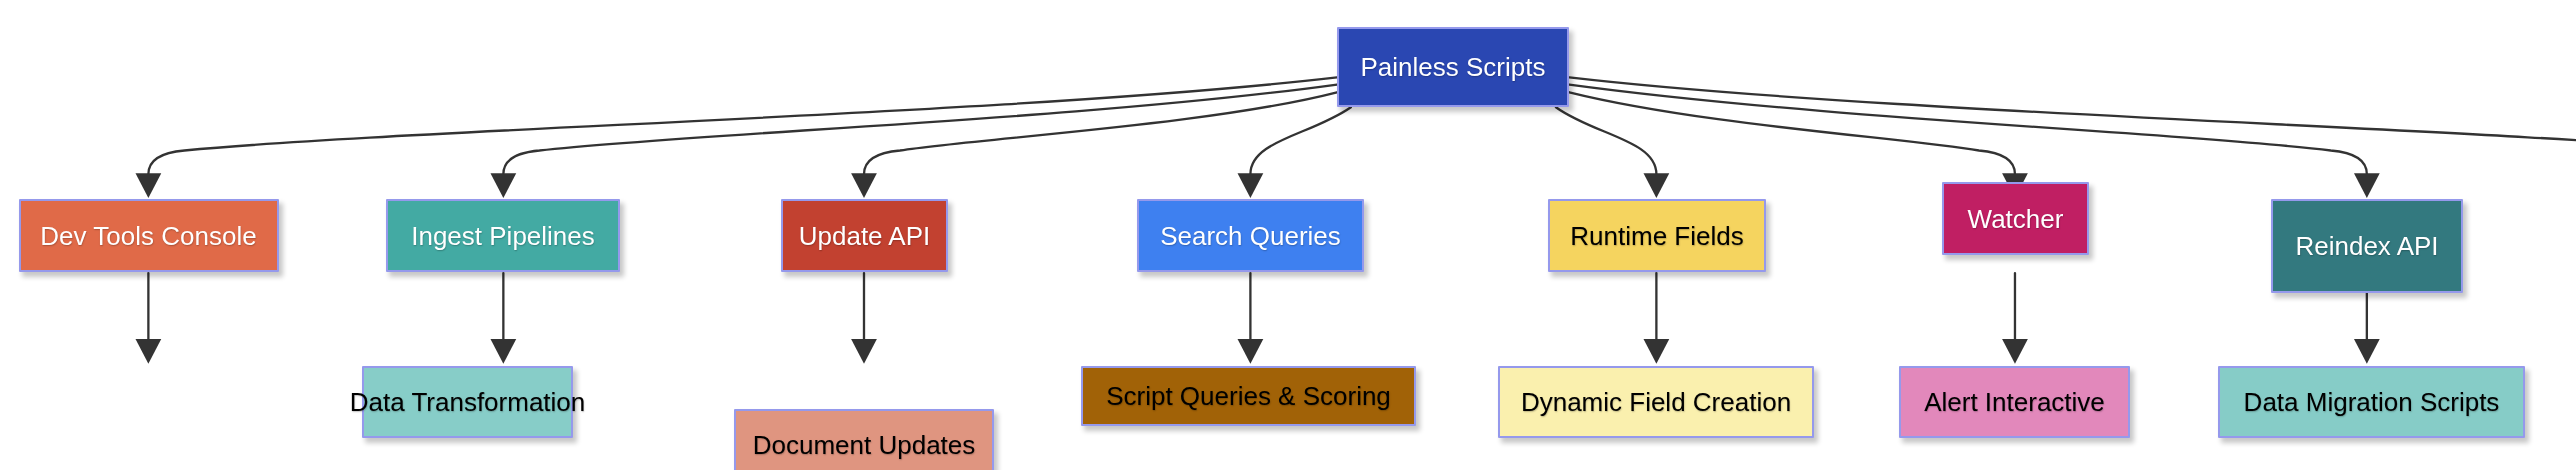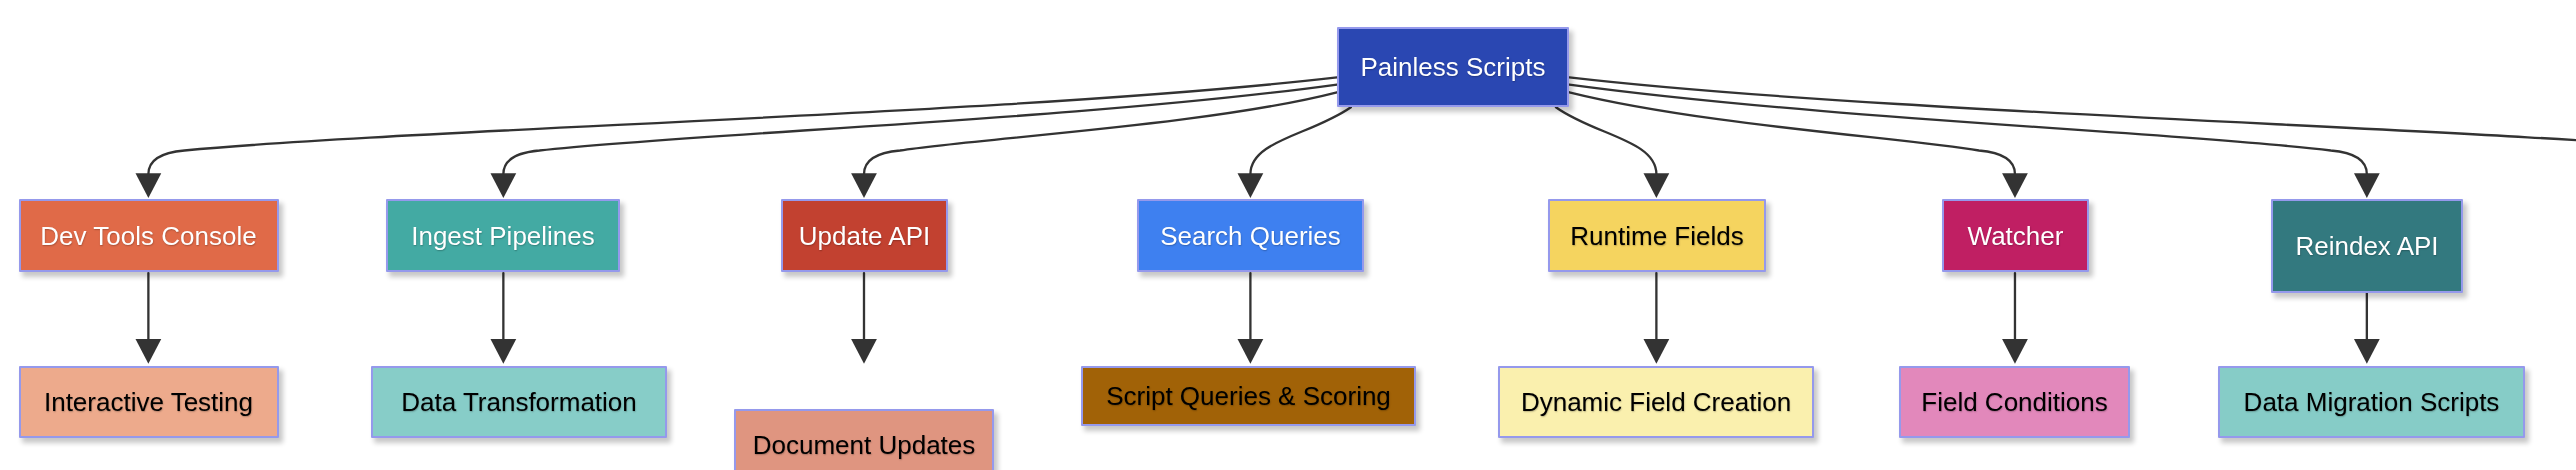--- a/index.html
+++ b/index.html
@@ -92,25 +92,24 @@
     <polygon class="arrowhead" points="5305,658 5355,658 5330,706"></polygon>
   </svg>
 
   <div class="node" style="left: 1337px; top: 27px; width: 232px; height: 80px; background-color: rgb(42, 71, 178); color: rgb(255, 255, 255);">Painless Scripts</div>
 
   <div class="node" style="left: 18.5px; top: 199px; width: 260px; height: 73px; background-color: rgb(224, 106, 72); color: rgb(255, 255, 255);">Dev Tools Console</div>
   <div class="node" style="left: 386px; top: 199px; width: 234px; height: 73px; background-color: rgb(67, 170, 163); color: rgb(255, 255, 255);">Ingest Pipelines</div>
   <div class="node" style="left: 781px; top: 199px; width: 167px; height: 73px; background-color: rgb(194, 65, 48); color: rgb(255, 255, 255);">Update API</div>
   <div class="node" style="left: 1137px; top: 199px; width: 227px; height: 73px; background-color: rgb(62, 128, 240); color: rgb(255, 255, 255); text-align: center;">Search Queries</div>
   <div class="node" style="left: 1548px; top: 199px; width: 218px; height: 73px; background-color: rgb(245, 212, 95); color: rgb(0, 0, 0);">Runtime Fields</div>
-  <div class="node" style="left: 1942px; top: 199px; width: 147px; height: 73px; background-color: rgb(192, 31, 99); color: rgb(255, 255, 255);">Watcher</div>
+  <div class="node" style="left: 1942px; top: 182px; width: 147px; height: 73px; background-color: rgb(192, 31, 99); color: rgb(255, 255, 255);">Watcher</div>
   <div class="node" style="left: 2271px; top: 199px; width: 192px; height: 94px; background-color: rgb(51, 121, 127); color: rgb(255, 255, 255);">Reindex API</div>
 
-  <div class="node" style="left: 18.5px; top: 366px; width: 260px; height: 72px; background-color: rgb(237, 170, 140); color: rgb(0, 0, 0);">Interactive Testing</div>
-  <div class="node" style="left: 371px; top: 366px; width: 296px; height: 72px; background-color: rgb(135, 205, 200); color: rgb(0, 0, 0); text-align: center;">Data Transformation</div>
+  <div class="node" style="left: 362px; top: 366px; width: 211px; height: 72px; background-color: rgb(135, 205, 200); color: rgb(0, 0, 0); text-align: center;">Data Transformation</div>
   <div class="node" style="left: 734px; top: 366px; width: 260px; height: 72px; background-color: rgb(223, 149, 128); color: rgb(0, 0, 0); margin-top: 43px;">Document Updates</div>
   <div class="node" style="left: 1081px; top: 366px; width: 335px; height: 60px; background-color: #a16207; color: rgb(0, 0, 0);">Script Queries &amp; Scoring</div>
   <div class="node" style="left: 1498px; top: 366px; width: 316px; height: 72px; background-color: rgb(250, 240, 174); color: rgb(0, 0, 0);">Dynamic Field Creation</div>
-  <div class="node" style="left: 1899px; top: 366px; width: 231px; height: 72px; background-color: rgb(226, 136, 187); color: rgb(0, 0, 0);">Field Conditions</div>
+  <div class="node" style="left: 1899px; top: 366px; width: 231px; height: 72px; background-color: rgb(226, 136, 187); color: rgb(0, 0, 0);">Alert Interactive</div>
   <div class="node" style="left: 2211px; top: 366px; width: 307px; height: 72px; background-color: rgb(134, 204, 199); color: rgb(0, 0, 0); margin-left: 7px;">Data Migration Scripts</div>
 
 </div>
 
 
 </body></html>

